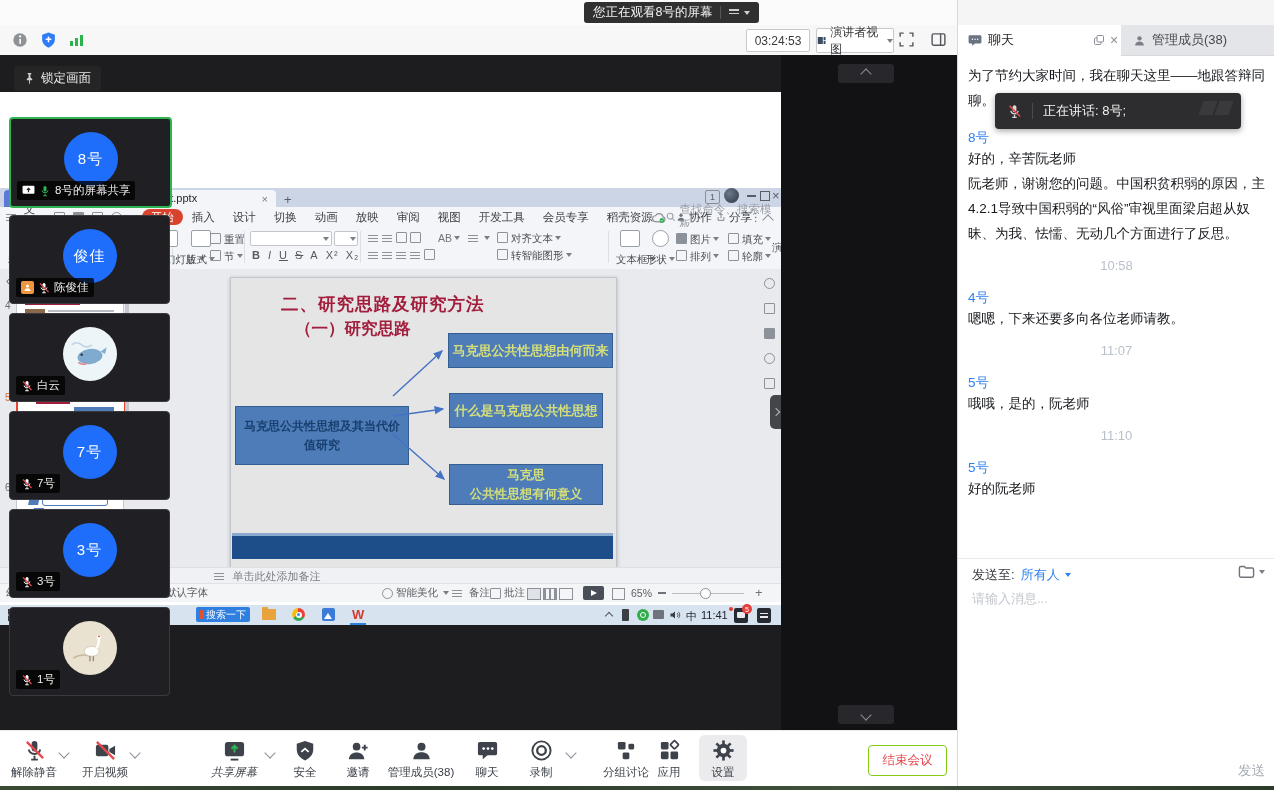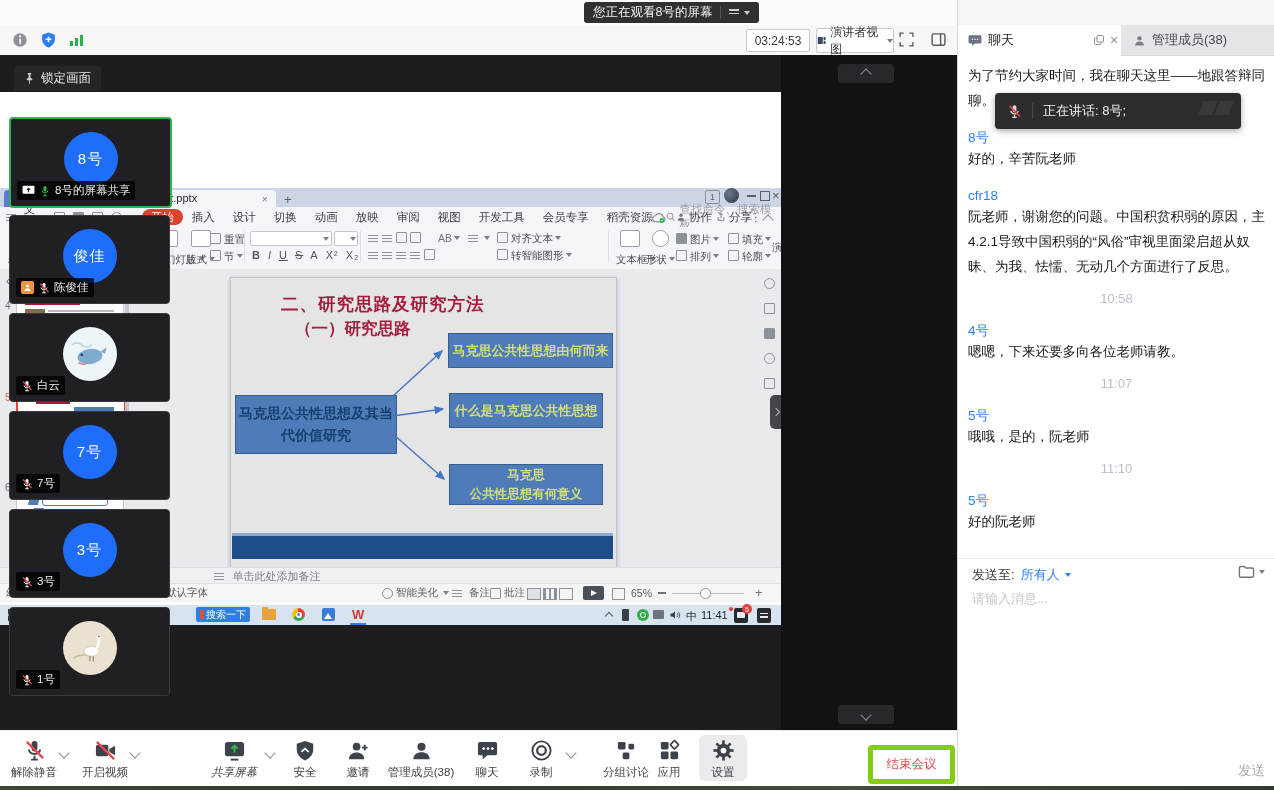--- a/index.html
+++ b/index.html
@@ -46,21 +46,21 @@
   
   .vstrip{left:781px;top:55px;width:176px;height:675px;background:#121214;}
   .vbtn{position:absolute;left:57px;width:56px;height:19px;background:#28282c;border-radius:3px;display:flex;align-items:center;justify-content:center;}
   .tile{position:absolute;left:9px;width:159px;height:87px;background:#202024;border:1px solid #3a3a3e;border-radius:4px;}
   .tile.active{border:2px solid #2eb552;}
   .avatar{position:absolute;left:50%;top:13px;transform:translateX(-50%);width:54px;height:54px;border-radius:50%;background:#1e6efb;color:#fff;font-size:15px;display:flex;align-items:center;justify-content:center;letter-spacing:1px;}
   .vlabel{position:absolute;left:6px;bottom:6px;background:rgba(0,0,0,.78);border-radius:2px;padding:2px 5px;display:flex;align-items:center;gap:4px;color:#ededed;font-size:11.5px;white-space:nowrap;}
   
   .btoolbar{left:0;top:730px;width:957px;height:56px;background:#ffffff;border-top:1px solid #ececec;}
   .titem{position:absolute;top:739px;width:92px;display:flex;flex-direction:column;align-items:center;gap:3px;color:#3a3f46;font-size:11.5px;}
-  .endbtn{left:868px;top:745px;width:77px;height:29px;border:5px solid #84cc16;border-radius:4px;color:#e5484d;font-size:12.5px;display:flex;align-items:center;justify-content:center;background:#fff;}
+  .endbtn{left:868px;top:745px;width:77px;height:29px;border:1px solid #84cc16;border-radius:4px;color:#e5484d;font-size:12.5px;display:flex;align-items:center;justify-content:center;background:#fff;}
   
   .chatpanel{left:957px;top:0;width:317px;height:786px;background:#fff;border-left:1px solid #d8d8da;}
   .chathead{position:absolute;left:0;top:0;width:317px;height:25px;background:#f5f5f6;}
   .chattab{position:absolute;top:25px;height:30px;display:flex;align-items:center;font-size:13px;}
   .chatbody{position:absolute;left:0;top:55px;width:317px;height:503px;padding:8px 10px 0 10px;box-sizing:border-box;overflow:hidden;}
   .cm{font-size:13.5px;line-height:25px;color:#17191d;}
   .cs{font-size:13.5px;line-height:17px;color:#2f80ed;margin-top:16px;}
   .ct{font-size:13px;line-height:15px;color:#bac1cb;text-align:center;margin:12px 0 2px;}
   .toast{left:995px;top:93px;width:246px;height:36px;background:#2d2d2f;border-radius:4px;display:flex;align-items:center;gap:10px;padding:0 12px;box-sizing:border-box;color:#f0f0f0;font-size:13px;box-shadow:0 2px 6px rgba(0,0,0,.35);}
   .wallpaper{left:0;top:786px;width:1274px;height:4px;background:linear-gradient(90deg,#3a4a33,#2c3b2a,#41503a,#2c3b2a);}
@@ -303,21 +303,21 @@
 
     <div class="thumb" style="top:459px;height:14px;border-bottom:none;">
       <div style="position:absolute;left:6px;top:4px;width:26px;height:6px;background:#2e75b6;"></div>
       <div style="position:absolute;left:38px;top:5px;width:52px;height:3px;background:#b9bcc2;"></div>
     </div>
     <div class="abs" style="left:125px;top:186px;width:4px;height:210px;background:#c5c9cf;border-radius:2px;"></div>
 
     <div class="abs slide">
       <div style="position:absolute;left:50px;top:14px;font-size:17.5px;font-weight:bold;color:#a21e3c;letter-spacing:1px;">二、研究思路及研究方法</div>
       <div style="position:absolute;left:64px;top:40px;font-size:16.5px;font-weight:bold;color:#a21e3c;">（一）研究思路</div>
-      <div class="sbox" style="left:4px;top:117px;width:156px;height:57px;font-size:14px;color:#18406f;line-height:1.55;padding:0 2px;">马克思公共性思想及其当代价值研究</div>
+      <div class="sbox" style="left:4px;top:128px;width:156px;height:57px;font-size:12px;color:#18406f;line-height:1.55;padding:0 8px;">马克思公共性思想及其当代价值研究</div>
       <div class="sbox" style="left:218px;top:115px;width:152px;height:33px;font-size:13px;">什么是马克思公共性思想</div>
       <div class="sbox" style="left:217px;top:55px;width:163px;height:33px;font-size:13px;">马克思公共性思想由何而来</div>
       <div class="sbox" style="left:218px;top:186px;width:152px;height:39px;font-size:12.5px;white-space:pre-line;line-height:1.5;">马克思
 公共性思想有何意义</div>
       <svg style="position:absolute;left:0;top:0;" width="385" height="290">
         <defs>
             <marker id="ah" markerWidth="8" markerHeight="8" refX="6" refY="3" orient="auto">
               <path d="M0 0L7 3L0 6z" fill="#4472c4"></path>
             </marker>
           </defs>
@@ -695,21 +695,20 @@
           <circle cx="12" cy="8" r="4" fill="#7a7f87"></circle>
           <path d="M4 21c0-4.4 3.6-7 8-7s8 2.6 8 7" fill="#7a7f87"></path>
         </svg>
       <span style="margin-left:6px;">管理成员(38)</span>
     </div>
 
     <div class="chatbody">
       <div class="cm" style="margin-top:0;">为了节约大家时间，我在聊天这里——地跟答辩同聊。</div>
       <div class="cs">8号</div>
       <div class="cm">好的，辛苦阮老师</div>
-      <div class="cs">cfr18</div>
       <div class="cm">阮老师，谢谢您的问题。中国积贫积弱的原因，主4.2.1导致中国积弱的“风俗”审视里面梁启超从奴昧、为我、怯懦、无动几个方面进行了反思。</div>
       <div class="ct">10:58</div>
       <div class="cs">4号</div>
       <div class="cm">嗯嗯，下来还要多向各位老师请教。</div>
       <div class="ct">11:07</div>
       <div class="cs">5号</div>
       <div class="cm">哦哦，是的，阮老师</div>
       <div class="ct">11:10</div>
       <div class="cs">5号</div>
       <div class="cm">好的阮老师</div>

